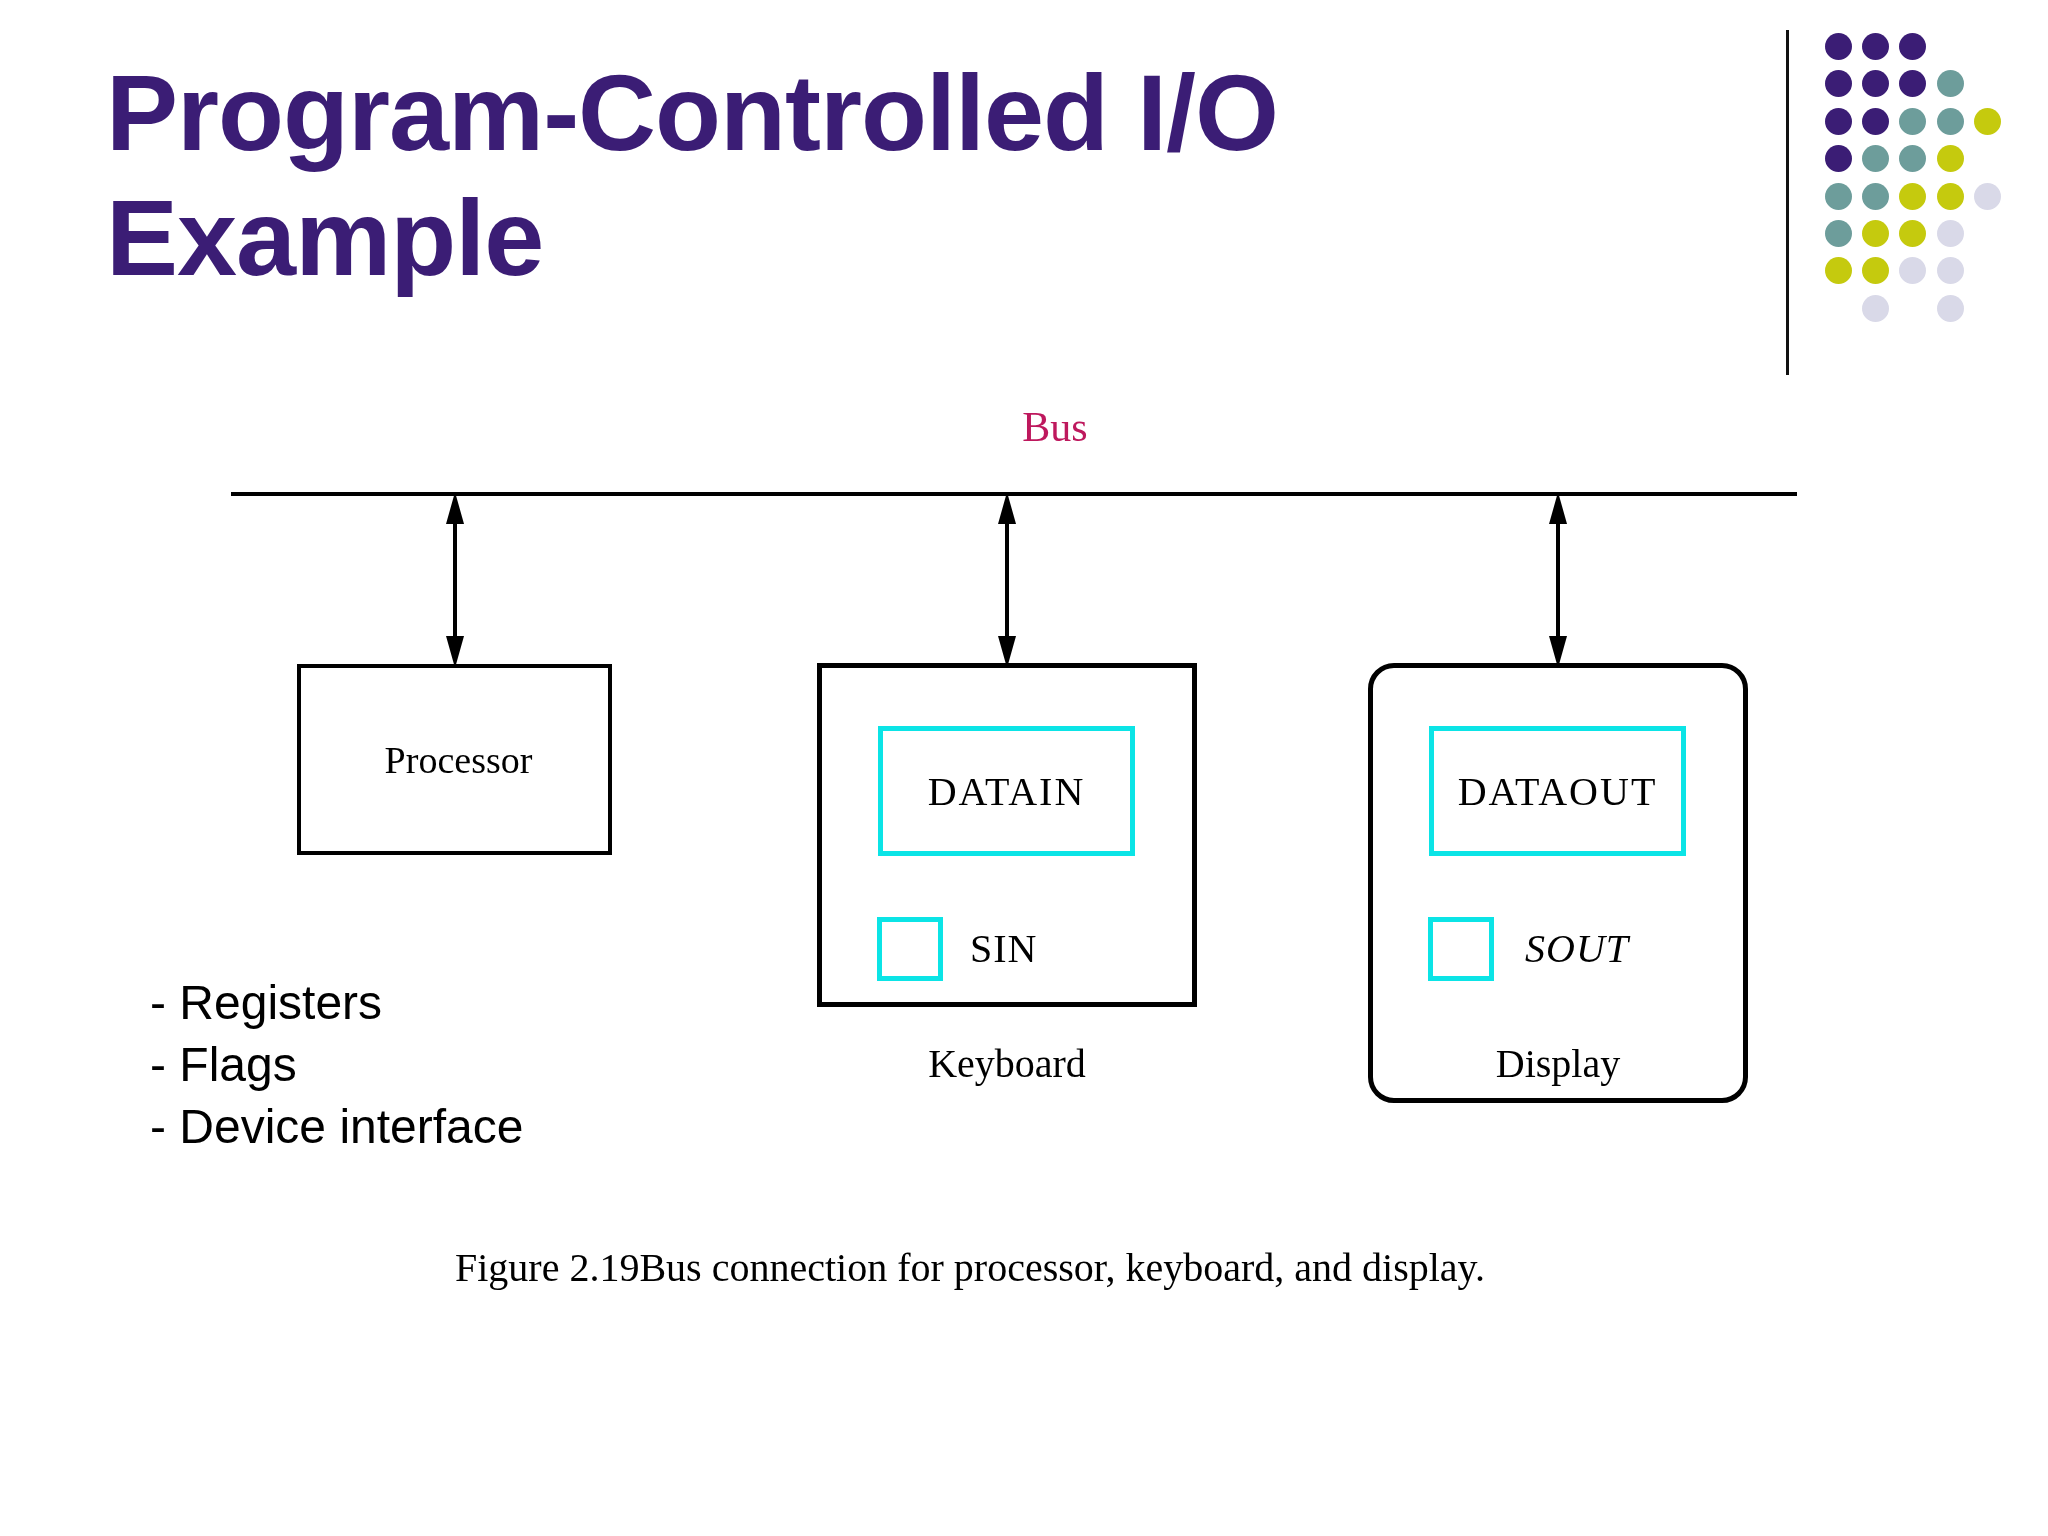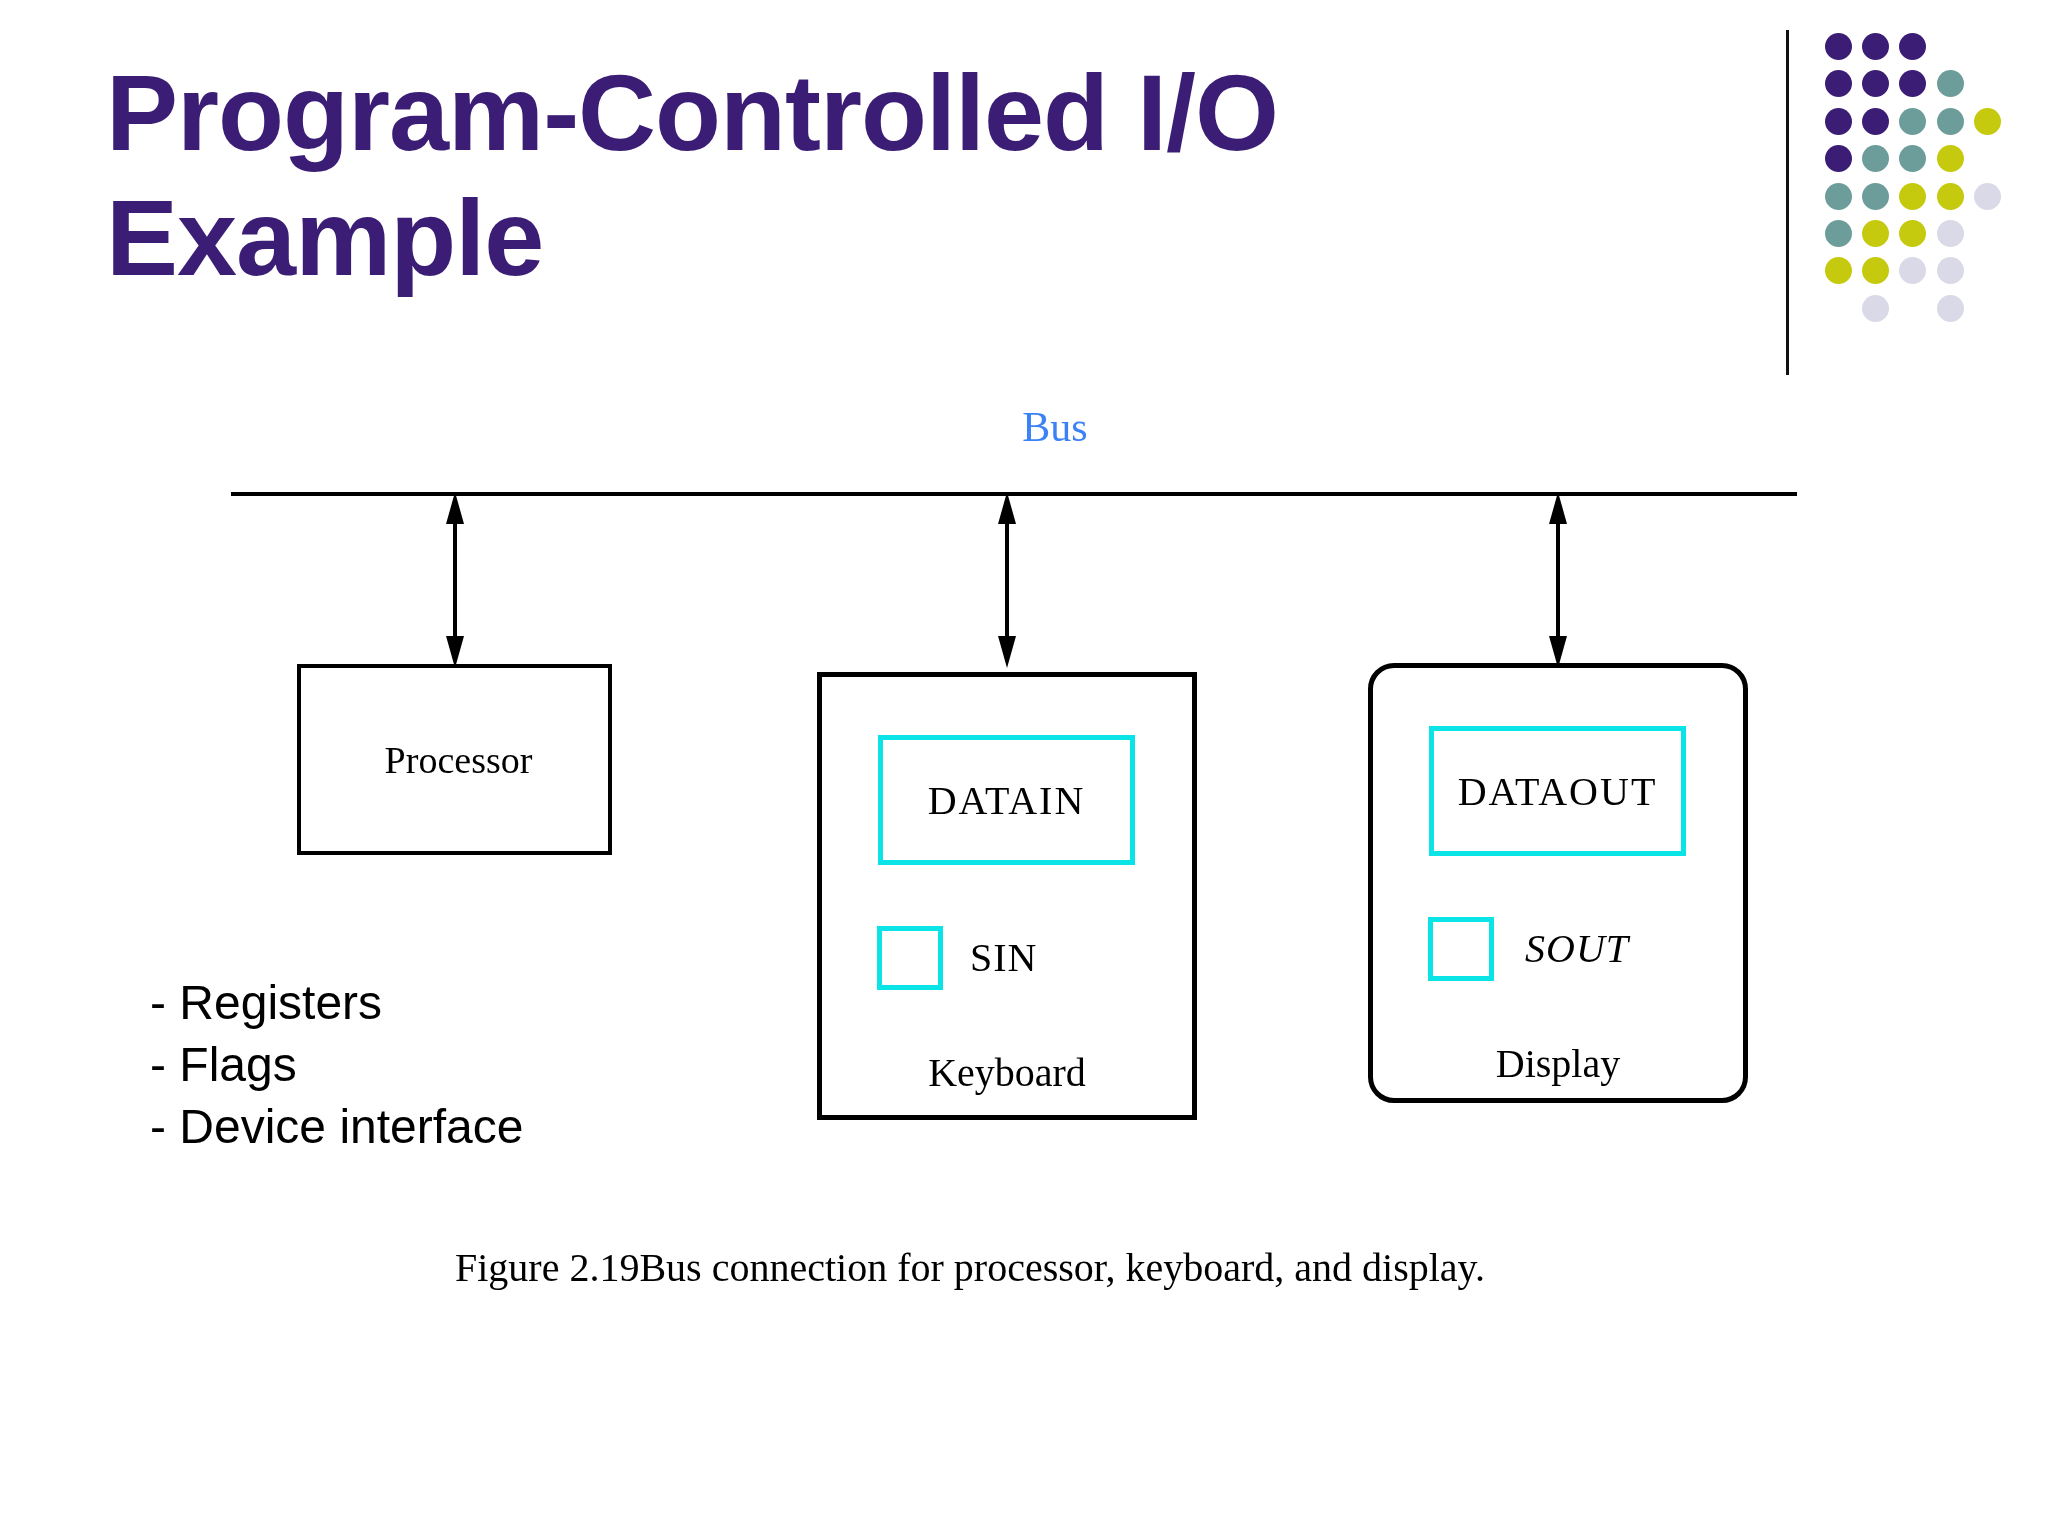--- a/index.html
+++ b/index.html
@@ -15,28 +15,28 @@
     color:#3b1d75;white-space:pre-line;letter-spacing:-1px;margin-top:20px;
   }
   
   #deco-rule{position:absolute;left:1786px;top:30px;width:3px;height:345px;background:#111;}
   #dot-grid{position:absolute;left:1825px;top:33px;width:220px;height:320px;}
   .dot{position:absolute;width:27px;height:27px;border-radius:50%;}
   
   #bus-line{position:absolute;left:231px;top:492px;width:1566px;height:4px;background:#000;}
   #bus-label{
     position:absolute;left:990px;top:403px;width:130px;text-align:center;
-    font-size:42px;color:#3b82f6;
+    font-size:42px;color:#be185d;
   }
   .bus-arrow{position:absolute;top:492px;width:26px;height:176px;}
   
   .device-box{position:absolute;background:#fff;border:5px solid #000;box-sizing:border-box;}
   #processor-box{left:297px;top:664px;width:315px;height:191px;border-width:4px;
     display:flex;align-items:center;justify-content:center;font-size:38px;padding-left:8px;}
-  #keyboard-box{left:817px;top:663px;width:380px;height:448px;margin-top:9px;}
+  #keyboard-box{left:817px;top:663px;width:380px;height:344px;}
   #display-box{left:1368px;top:663px;width:380px;height:440px;border-radius:26px;}
   .reg-box{
     position:absolute;border:5px solid #0be4e6;box-sizing:border-box;background:#fff;
     display:flex;align-items:center;justify-content:center;
     font-size:40px;letter-spacing:2px;color:#000;
   }
   .data-reg{left:56px;top:58px;width:257px;height:130px;}
   .flag-box{left:55px;top:249px;width:66px;height:64px;}
   .flag-label{position:absolute;top:249px;height:64px;line-height:64px;font-size:40px;letter-spacing:1px;}
   #sin-label{left:148px;}

